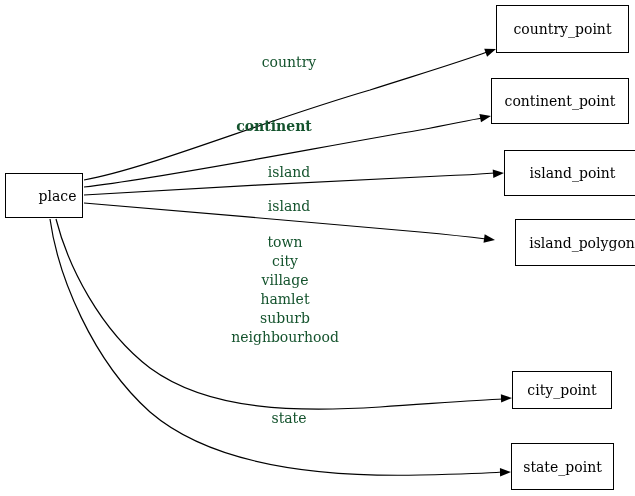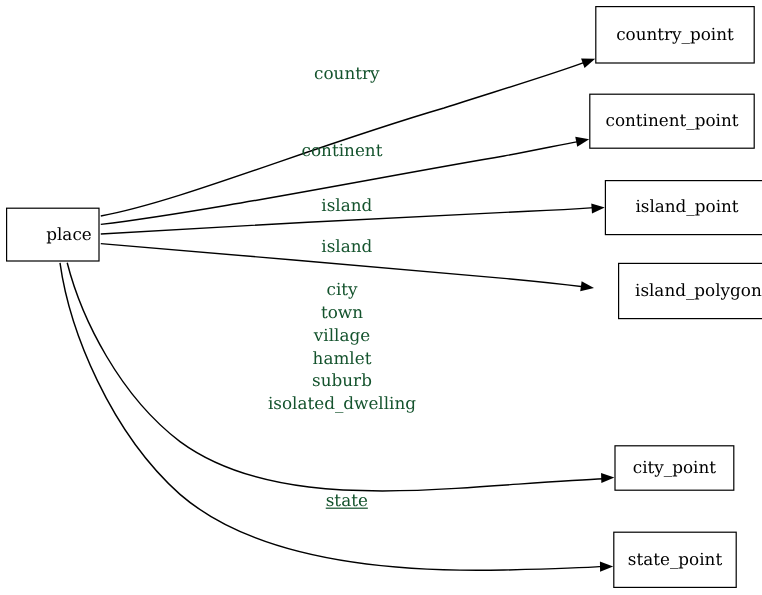--- a/index.html
+++ b/index.html
@@ -103,20 +103,20 @@
       </div>
       <div class="node" style="left: 512px; top: 371px; width: 100px; height: 38px;">
         <span class="node-label">city_point</span>
       </div>
       <div class="node" style="left: 511px; top: 443px; width: 103px; height: 47px;">
         <span class="node-label">state_point</span>
       </div>
     </div>
   <div id="label-layer">
       <div class="edge-label" style="left: 289px; top: 54px;">country</div>
-      <div class="edge-label" style="left: 285px; top: 118px;">continent</div>
+      <div class="edge-label" style="left: 274px; top: 118px; font-weight: bold;">continent</div>
       <div class="edge-label" style="left: 289px; top: 164px;">island</div>
       <div class="edge-label" style="left: 289px; top: 198px;">island</div>
-      <div class="edge-label multi" style="left: 285px; top: 233px;"><div>city</div><div>town</div><div>village</div><div>hamlet</div><div>suburb</div><div>isolated_dwelling</div></div>
-      <div class="edge-label" style="left: 289px; top: 410px; text-decoration: underline;">state</div>
+      <div class="edge-label multi" style="left: 285px; top: 233px;"><div>town</div><div>city</div><div>village</div><div>hamlet</div><div>suburb</div><div>neighbourhood</div></div>
+      <div class="edge-label" style="left: 289px; top: 410px;">state</div>
     </div>
 
 </div>
 
 </body></html>

